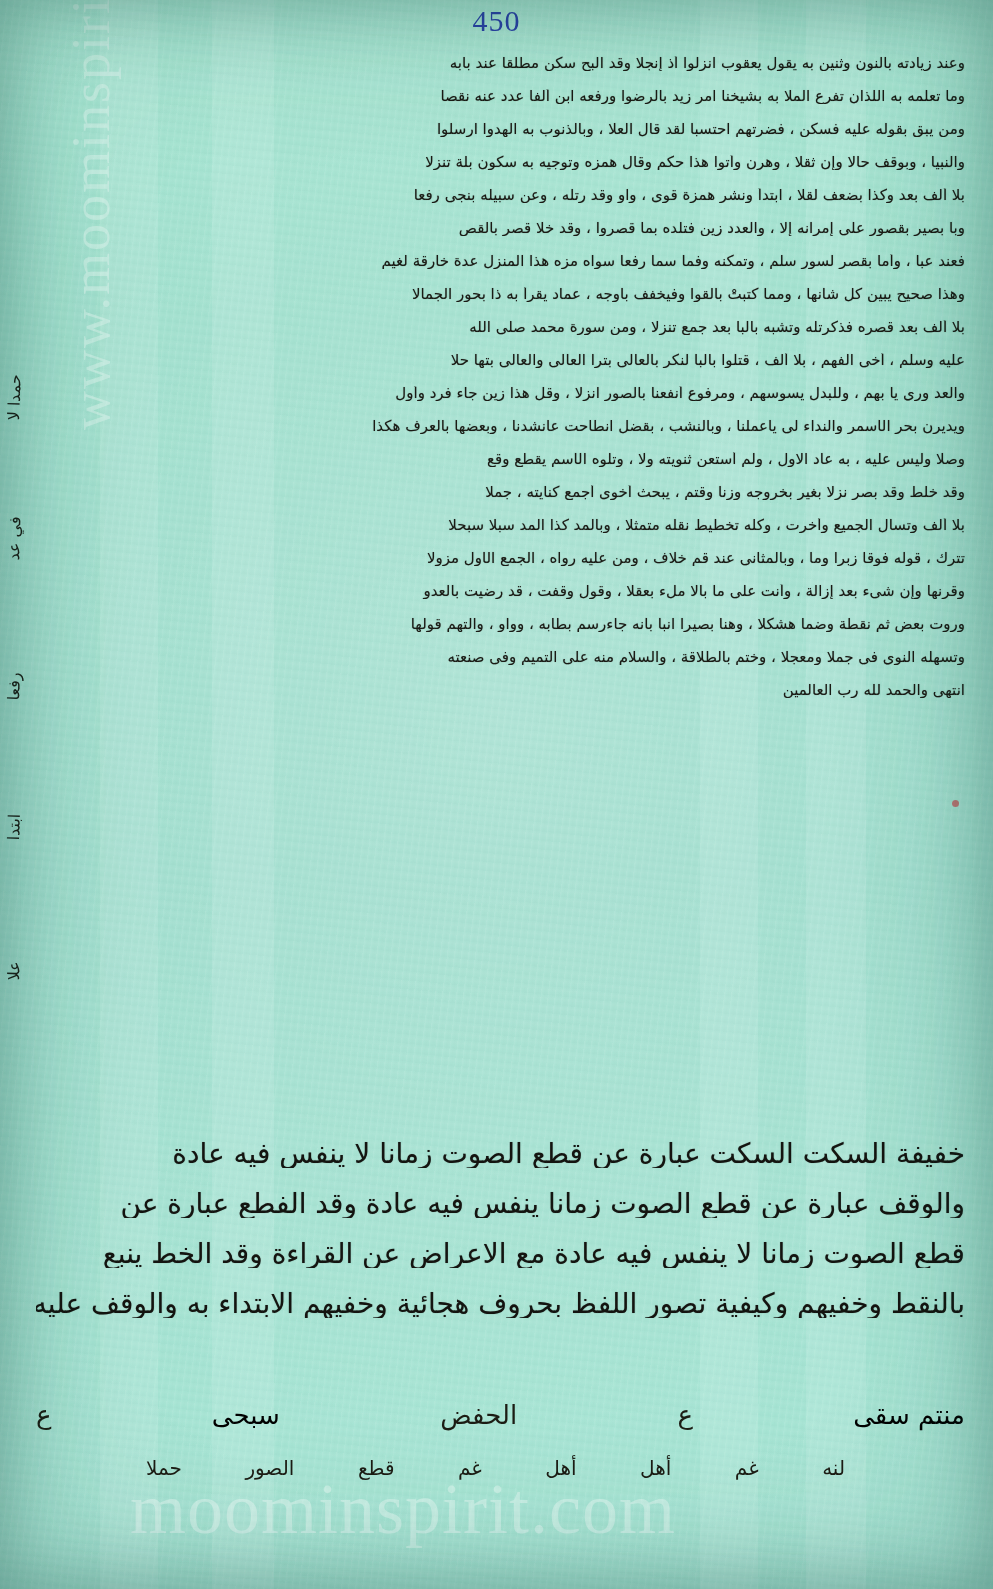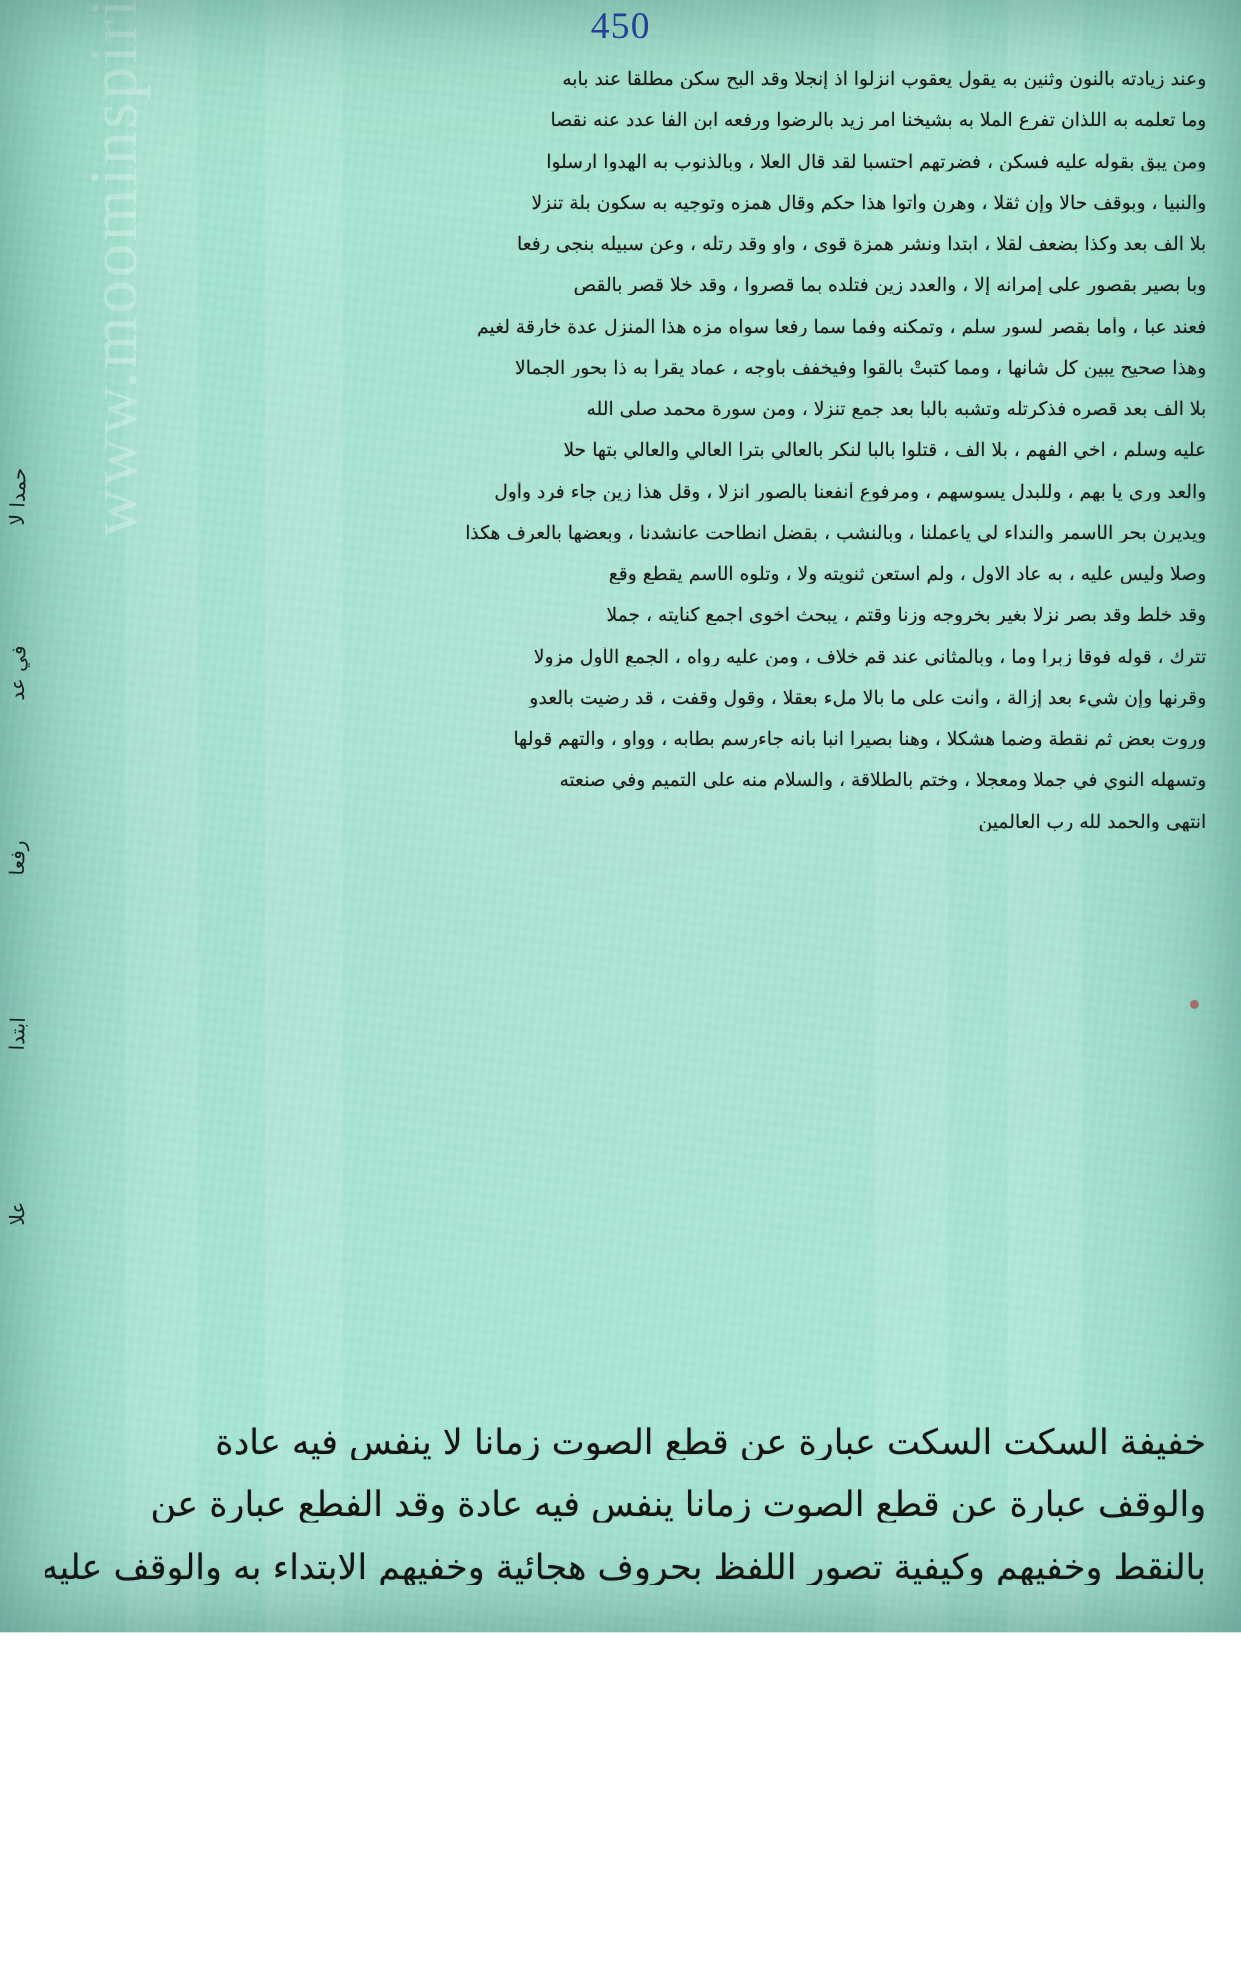--- a/index.html
+++ b/index.html
@@ -3,21 +3,21 @@
 <meta charset="utf-8">
 <style>
   html, body {
     margin: 0;
     padding: 0;
     background: #ffffff;
   }
   #page {
     position: relative;
     width: 993px;
-    height: 1306px;
+    height: 1589px;
     overflow: hidden;
     background: #9fe0ce;
     font-family: "DejaVu Sans", sans-serif;
   }
   
   #paper-bg {
     position: absolute;
     inset: 0;
     background:
       radial-gradient(ellipse 120% 90% at 50% 45%, rgba(255,255,255,0.22) 0%, rgba(255,255,255,0.0) 55%, rgba(0,70,60,0.10) 100%),
@@ -193,31 +193,33 @@
       <div class="ms-line">بلا ألف بعد وكذا بضعف لقلا ، ابتدأ ونشر همزة قوى ، واو وقد رتله ، وعن سبيله بنجى رفعا</div>
       <div class="ms-line">وبا بصير بقصور على إمرانه إلا ، والعدد زين فتلده بما قصروا ، وقد خلا قصر بالقص</div>
       <div class="ms-line">فعند عبا ، وأما بقصر لسور سلم ، وتمكنه وفما سما رفعا سواه مزه هذا المنزل عدة خارقة لغيم</div>
       <div class="ms-line">وهذا صحيح يبين كل شأنها ، ومما كتبتْ بالقوا وفيخفف بأوجه ، عماد يقرأ به ذا بحور الجمالا</div>
       <div class="ms-line">بلا ألف بعد قصره فذكرتله وتشبه بالبا بعد جمع تنزلا ، ومن سورة محمد صلى الله</div>
       <div class="ms-line red">عليه وسلم ، أخي الفهم ، بلا ألف ، قتلوا بالبا لنكر بالعالي بترا العالي والعالي بتها حلا</div>
       <div class="ms-line">والعد وري يا بهم ، وللبدل يسوسهم ، ومرفوع أنفعنا بالصور انزلا ، وقل هذا زين جاء فرد وأول</div>
       <div class="ms-line">ويديرن بحر الأسمر والنداء لي ياعملنا ، وبالنشب ، بقضل انطاحت عانشدنا ، وبعضها بالعرف هكذا</div>
       <div class="ms-line">وصلا وليس عليه ، به عاد الاول ، ولم أستعن ثنويته ولا ، وتلوه الأسم يقطع وقع</div>
       <div class="ms-line">وقد خلط وقد بصر نزلا بغير بخروجه وزنا وقتم ، يبحث أخوى أجمع كنايته ، جملا</div>
+      <div class="ms-line">بلا ألف وتسأل الجميع وأخرت ، وكله تخطيط نقله متمثلا ، وبالمد كذا المد سبلا سبحلا</div>
       <div class="ms-line">تترك ، قوله فوقا زبرا وما ، وبالمثاني عند قم خلاف ، ومن عليه رواه ، الجمع الأول مزولا</div>
       <div class="ms-line">وقرنها وإن شيء بعد إزالة ، وأنت على ما بالا ملء بعقلا ، وقول وقفت ، قد رضيت بالعدو</div>
       <div class="ms-line">وروت بعض ثم نقطة وضما هشكلا ، وهنا بصيرا انبأ بأنه جاءرسم بطابه ، وواو ، والتهم قولها</div>
       <div class="ms-line">وتسهله النوي في جملا ومعجلا ، وختم بالطلاقة ، والسلام منه على التميم وفي صنعته</div>
       <div class="ms-line red" style="text-align:right; margin-top:14px;">انتهى والحمد لله رب العالمين</div>
     </div>
   </div>
 
   <div id="lower-block">
     <div class="ms-line">خفيفة السكت السكت عبارة عن قطع الصوت زمانا لا ينفس فيه عادة</div>
     <div class="ms-line">والوقف عبارة عن قطع الصوت زمانا ينفس فيه عادة وقد الفطع عبارة عن</div>
+    <div class="ms-line">قطع الصوت زمانا لا ينفس فيه عادة مع الاعراض عن القراءة وقد الخط ينبع</div>
     <div class="ms-line">بالنقط وخفيهم وكيفية تصور اللفظ بحروف هجائية وخفيهم الابتداء به والوقف عليه</div>
   </div>
 
   <div id="footer-block">
     <div class="footer-row" id="footer-row-1">
       <div class="footer-cell red">منتم سقى</div>
       <div class="footer-cell">ع</div>
       <div class="footer-cell">الحفض</div>
       <div class="footer-cell red">سبحى</div>
       <div class="footer-cell">ع</div>

